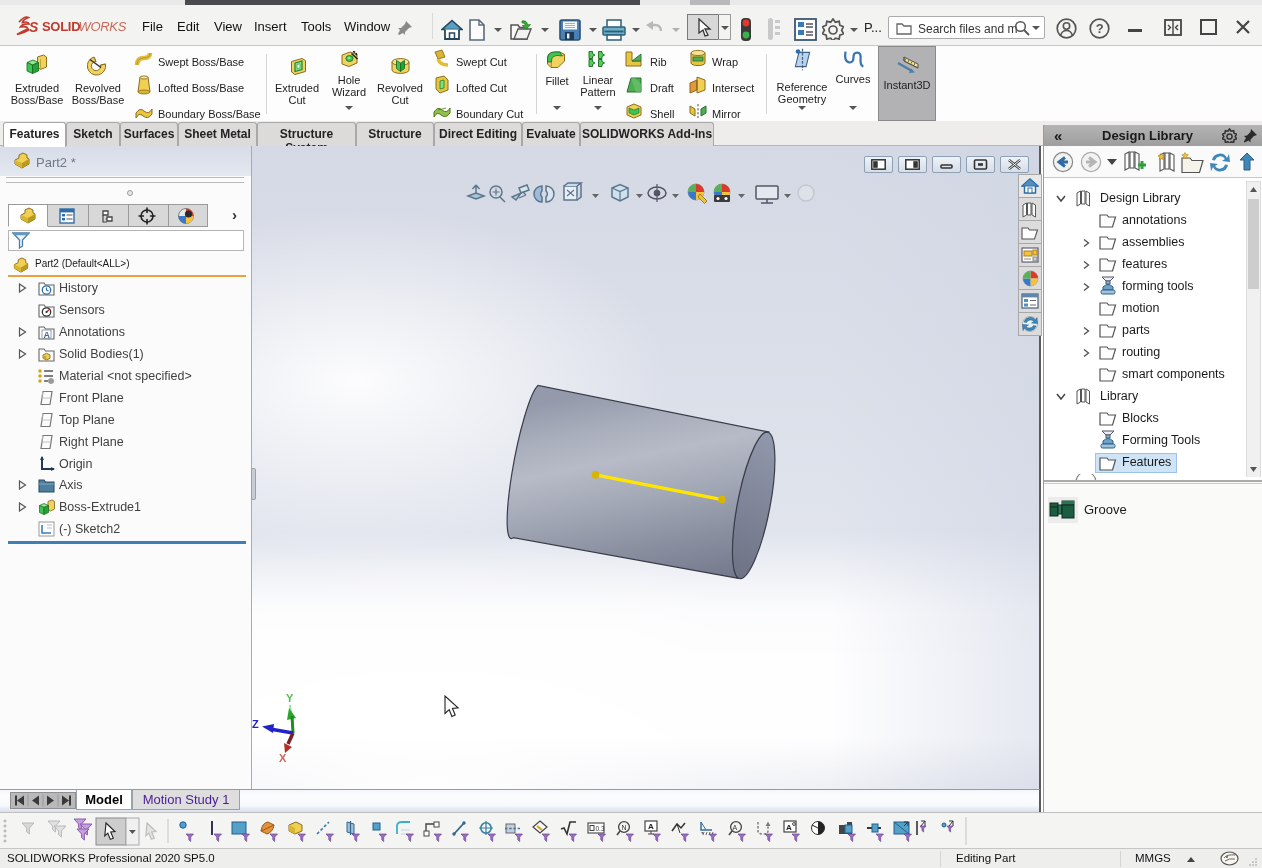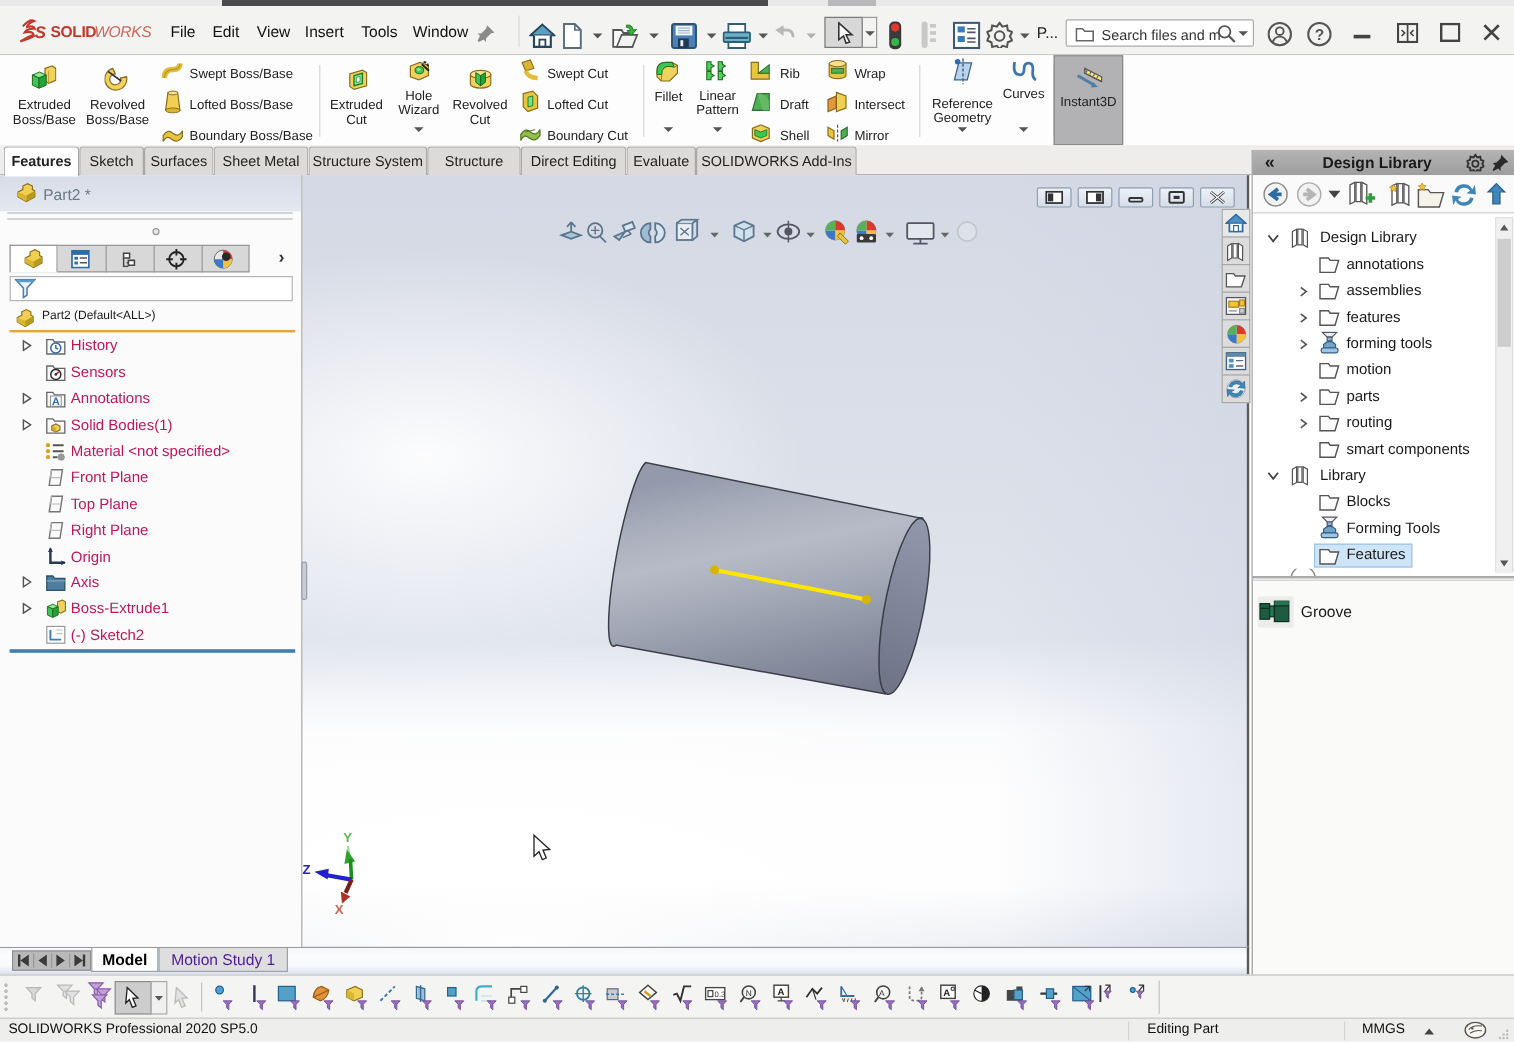--- a/index.html
+++ b/index.html
@@ -17,21 +17,21 @@
 #titlebar { top:5px; left:0; width:1262px; height:41px; background:#f3f3f1; border-bottom:1px solid #c8c8c8; }
 .menu { position:absolute; top:14px; font-size:13px; color:#111; }
 
 #ribbon { top:46px; left:0; width:1262px; height:75px; background:#fdfdfd; }
 .rsep { position:absolute; top:8px; width:1px; height:60px; background:#d5d5d5; }
 .rlbl { position:absolute; font-size:11px; color:#222; text-align:center; white-space:nowrap; }
 .caret { position:absolute; width:0; height:0; border-left:4px solid transparent; border-right:4px solid transparent; border-top:4px solid #555; }
 
 
 #tabbar { top:121px; left:0; width:1262px; height:25px; background:#eeedec; border-bottom:1px solid #b5b5b5; }
-.tab { position:absolute; top:1px; height:24px; background:#dcdbda; border:1px solid #a8a8a8; border-bottom:none; border-radius:3px 3px 0 0; font-size:12px; color:#222; text-align:center; padding-top:4px; }
+.tab { position:absolute; top:1px; height:24px; background:#dcdbda; border:1px solid #a8a8a8; border-bottom:none; border-radius:3px 3px 0 0; font-size:12px; color:#222; text-align:center; padding-top:4px;font-weight:bold; }
 .tab.sel { background:#fff; font-weight:bold; height:25px; z-index:3; }
 
 
 #client { top:146px; left:0; width:1262px; height:666px; }
 #viewport { position:absolute; left:0; top:0; width:1041px; height:643px;
   background:
     linear-gradient(270deg, rgba(206,212,227,.5), rgba(206,212,227,0) 20%),
     radial-gradient(ellipse 420px 230px at 355px 235px, rgba(255,255,255,.92), rgba(255,255,255,0) 75%),
     radial-gradient(ellipse 640px 300px at 430px 650px, rgba(255,255,255,.98), rgba(255,255,255,0) 85%),
     linear-gradient(180deg, rgba(255,255,255,0) 0%, rgba(255,255,255,0) 60%, rgba(255,255,255,.85) 72%, rgba(255,255,255,.95) 80%, rgba(255,255,255,.95) 92%, rgba(255,255,255,0) 100%),
@@ -48,21 +48,21 @@
 #rphead { position:absolute; top:0; left:0; width:218px; height:21px; background:linear-gradient(#b4b4b4,#9e9e9e); color:#1a1a1a; font-weight:bold; font-size:13px; }
 
 
 #sketchbar { top:812px; left:0; width:1262px; height:36px; background:#f4f4f3; border-top:1px solid #c0c0c0; }
 
 
 #statusbar { top:848px; left:0; width:1262px; height:20px; background:#eeeeec; border-top:1px solid #c6c6c6; font-size:12px; color:#111; }
 
 .ico { position:absolute; }
 .tx { position:absolute; white-space:nowrap; }
-.trt { font-size:12.5px; color:#be185d; }
+.trt { font-size:12.5px; color:#404040; }
 .wbtn { position:absolute; top:10px; width:29px; height:17px; background:linear-gradient(#eef2f8,#d6dde8); border:1px solid #8ea0b4; border-radius:2px; display:flex; align-items:center; justify-content:center; }
 #statusbar .tx { font-size:11.5px; color:#111; }
 .tcell { width:24px; height:24px; background:#dcdcdc; border:1px solid #a8a8a8; margin-top:-1px; display:flex; align-items:center; justify-content:center; }
 </style>
 </head>
 <body>
 <div id="root">
   <div id="topstrip" class="abs">
       <div class="dk"></div>
       <div class="dk2"></div>

